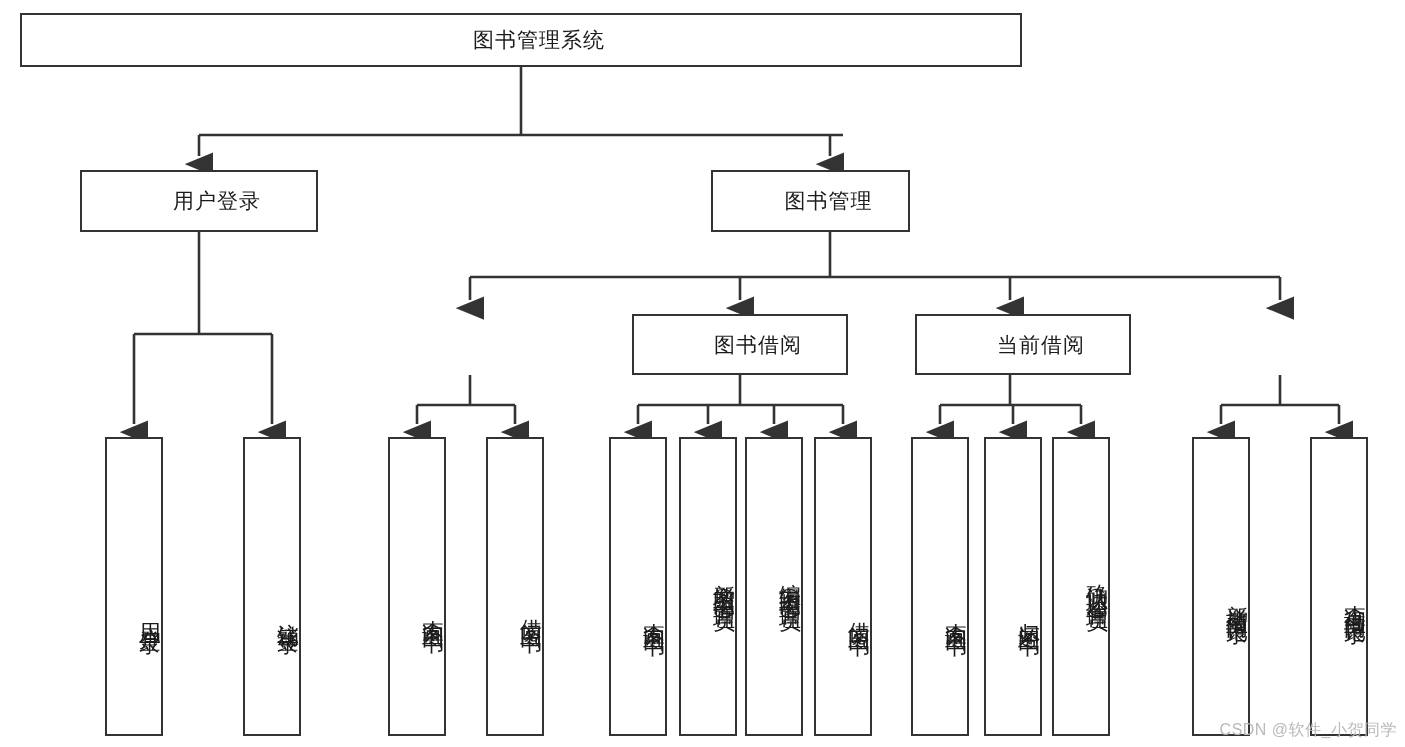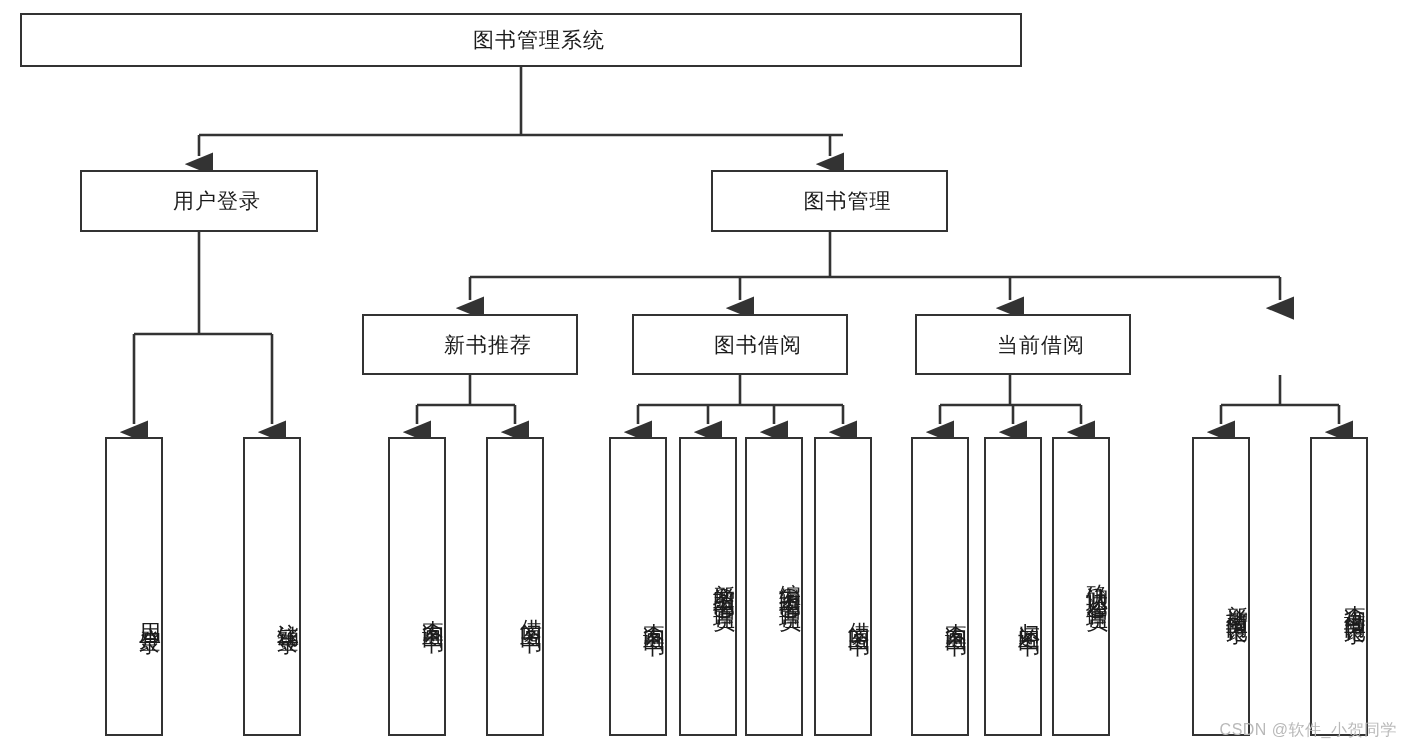--- a/index.html
+++ b/index.html
@@ -115,27 +115,24 @@
     </g>
   </svg>
 
   <div class="node h" style="left:20px;top:13px;width:1002px;height:54px;">
     <span>图书管理系统</span>
   </div>
 
   <div class="node h" style="left:80px;top:170px;width:238px;height:62px;">
     <span>用户登录</span>
   </div>
-  <div class="node h" style="left:711px;top:170px;width:237px;height:62px;">
+  <div class="node h" style="left:711px;top:170px;width:199px;height:62px;">
     <span>图书管理</span>
   </div>
 
-  <div class="node h" style="left:362px;top:314px;width:216px;height:61px;">
-    <span>新书推荐</span>
-  </div>
   <div class="node h" style="left:632px;top:314px;width:216px;height:61px;">
     <span>图书借阅</span>
   </div>
   <div class="node h" style="left:902px;top:314px;width:216px;height:61px;margin-left:13px;">
     <span>当前借阅</span>
   </div>
 
   <div class="node v" style="left:105px;top:437px;width:58px;height:299px;padding-top:66px;">
     <span>用户登录</span>
   </div>

